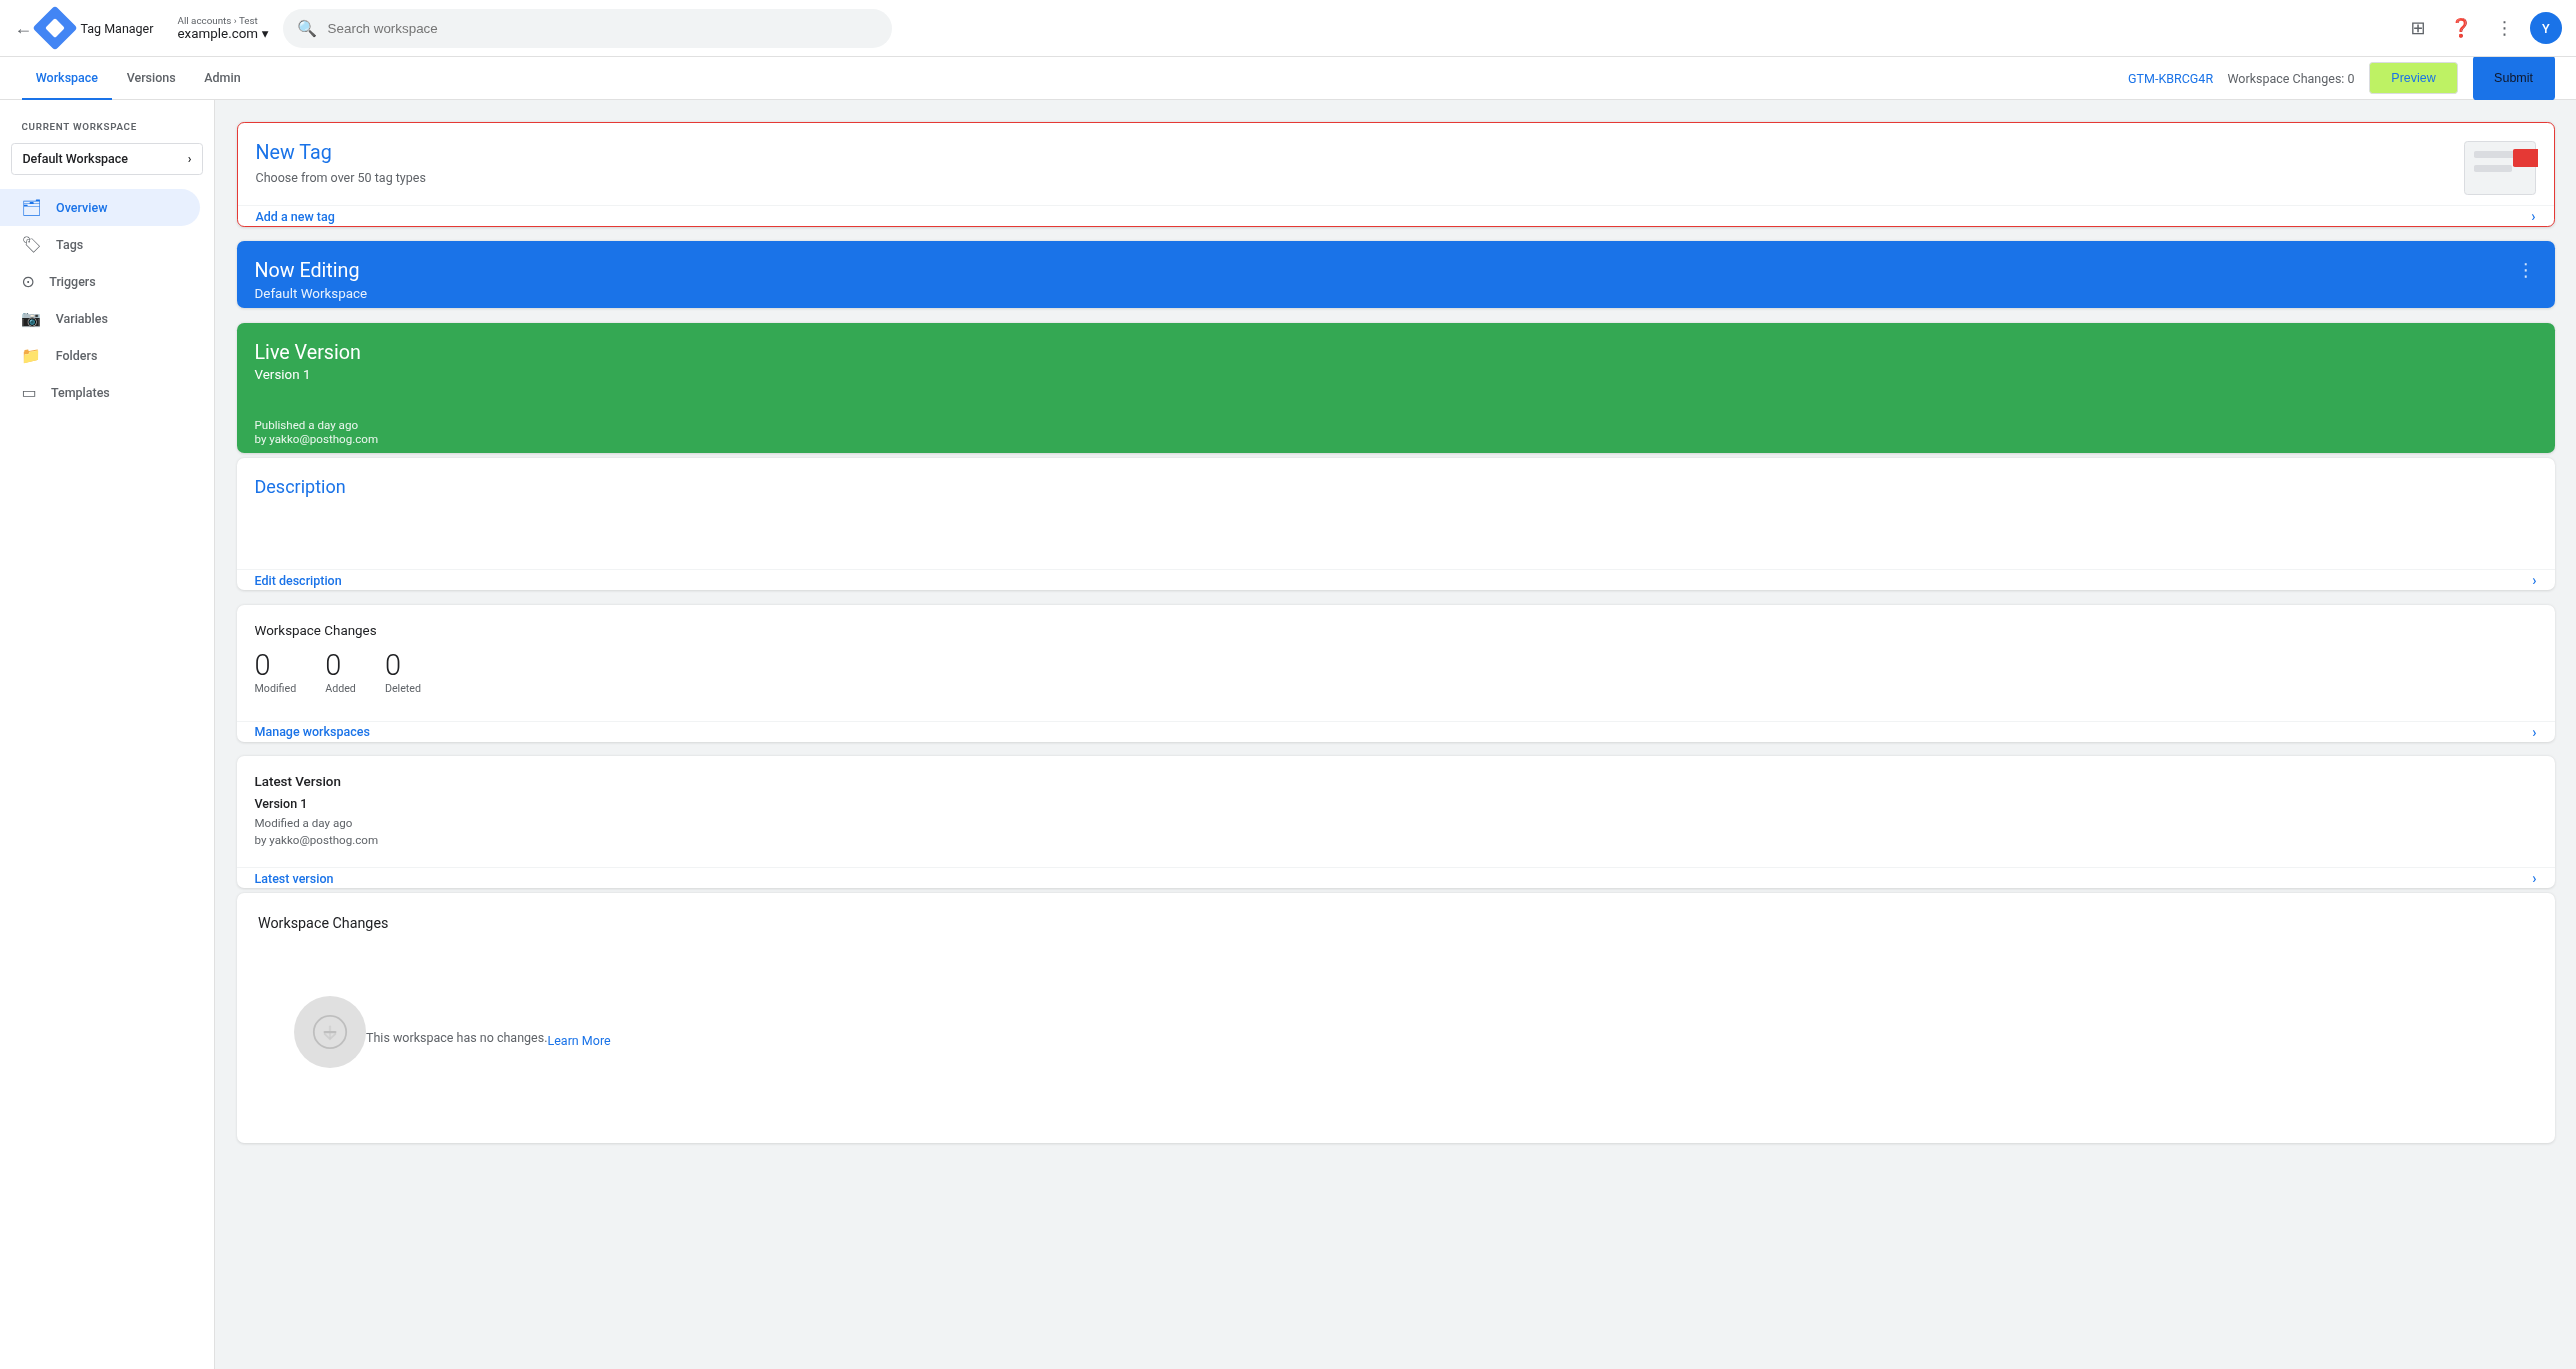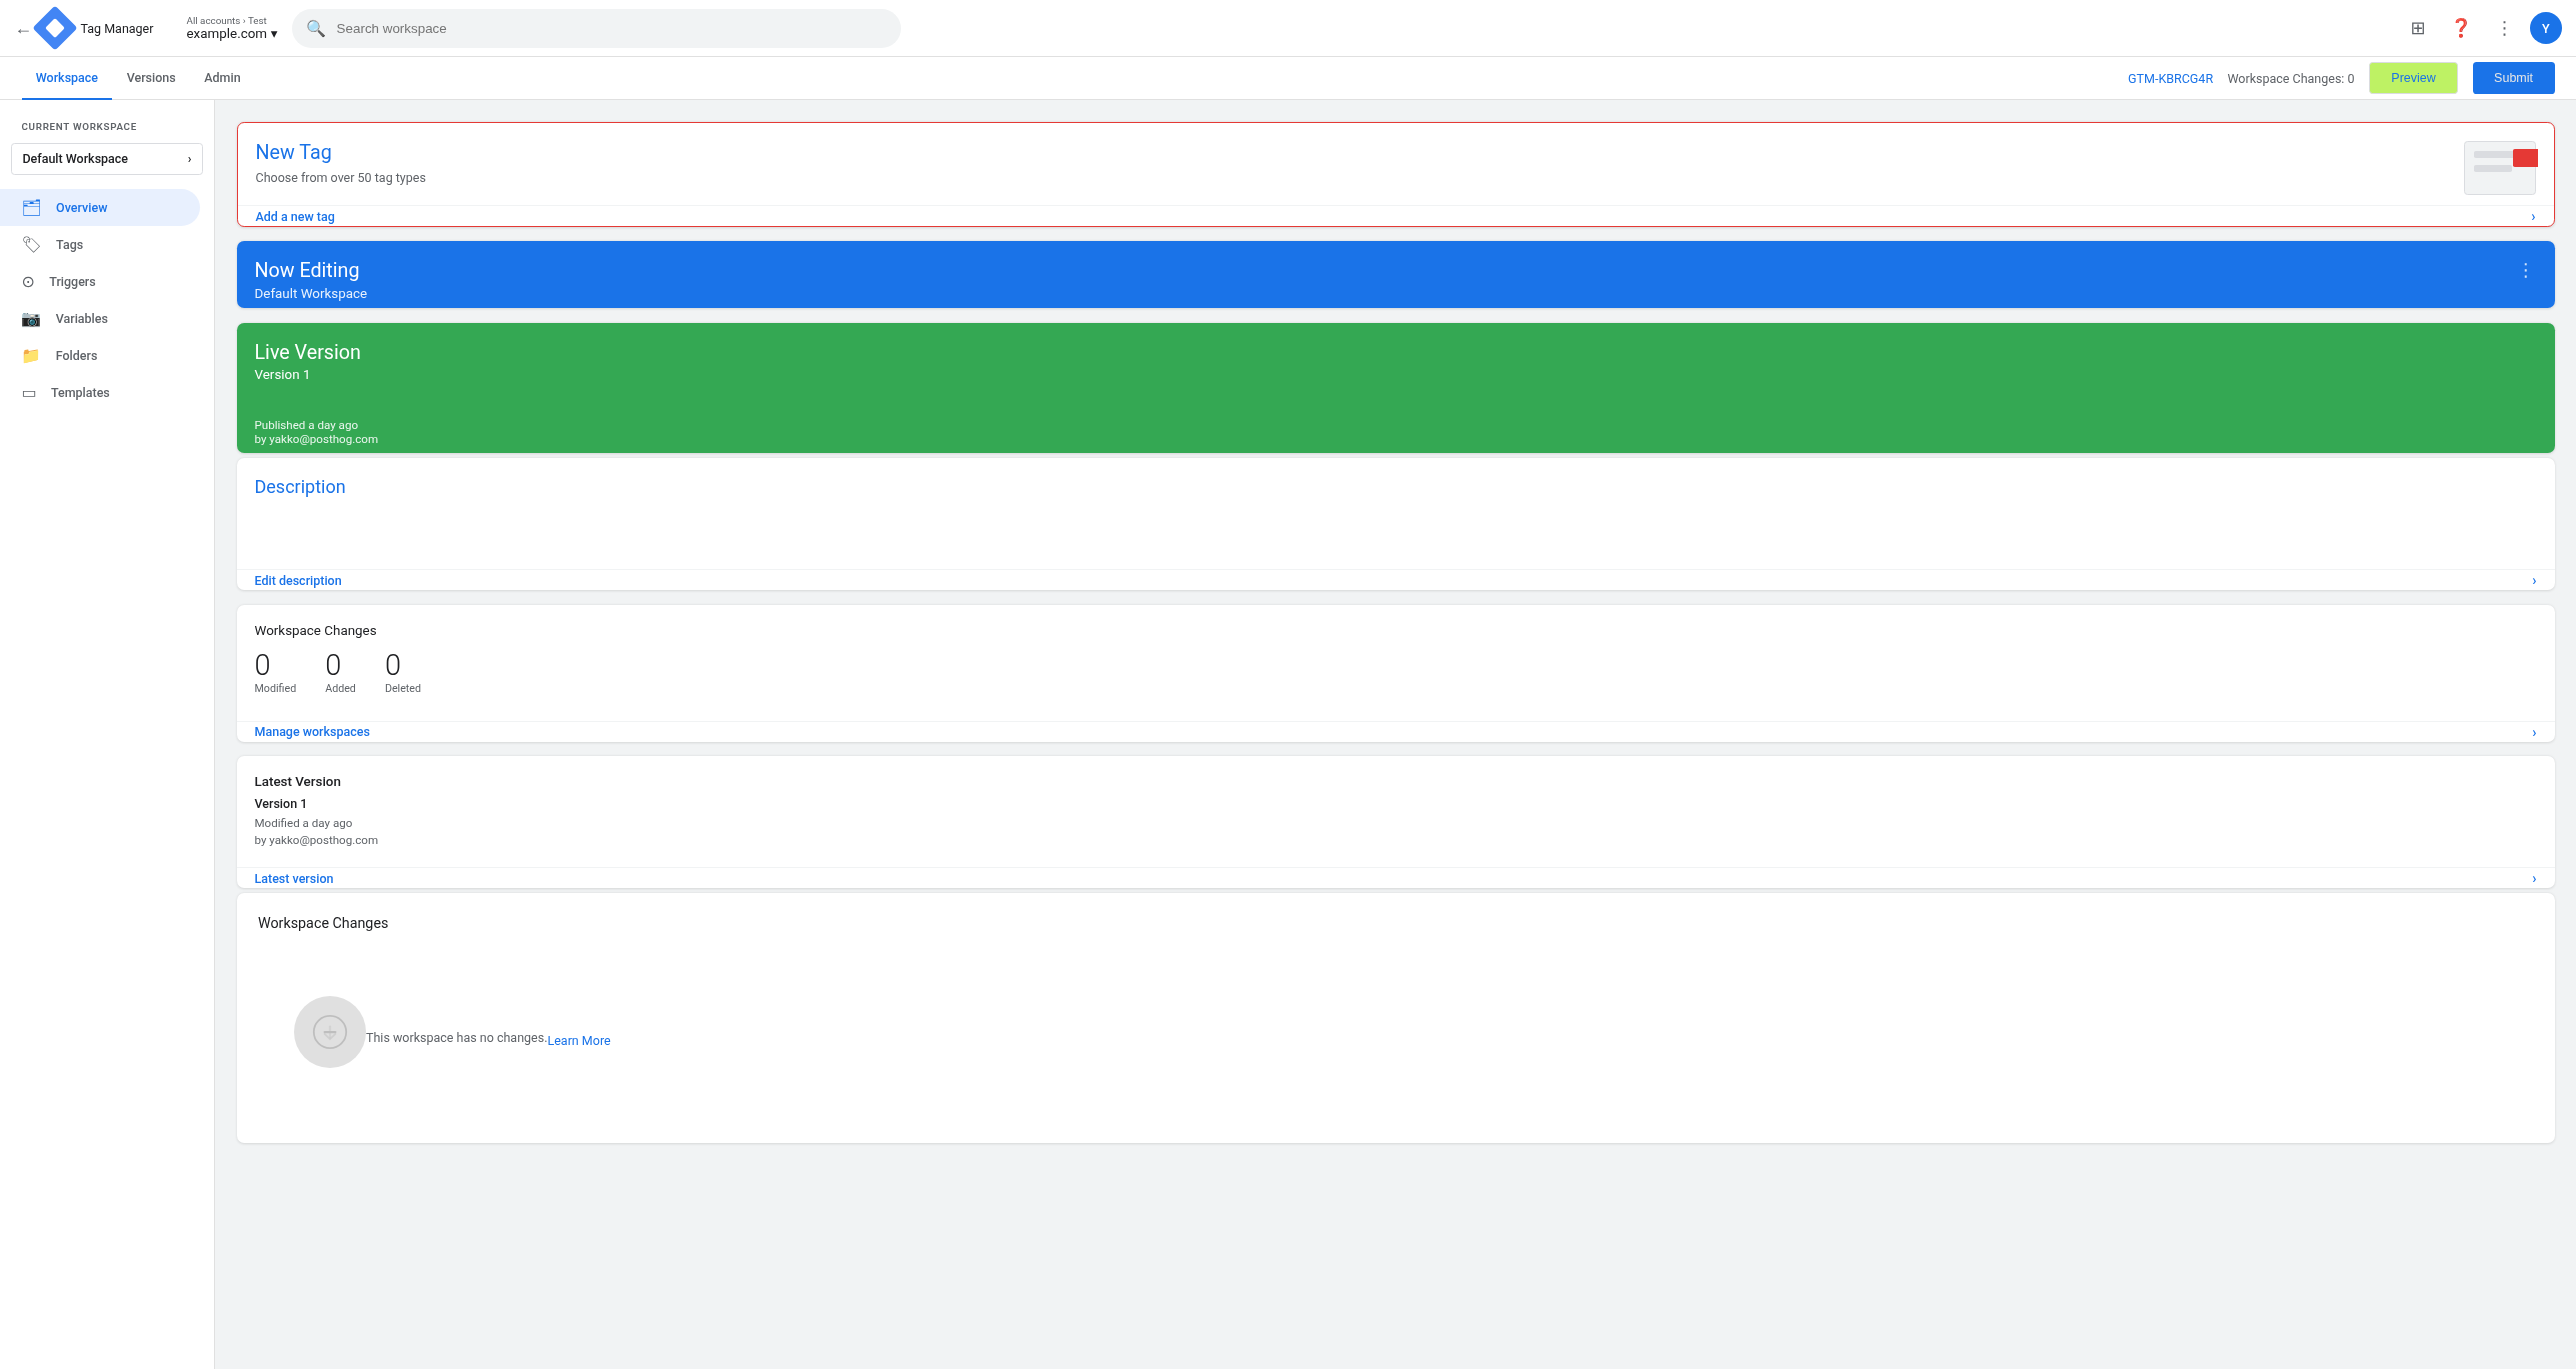--- a/index.html
+++ b/index.html
@@ -5,21 +5,21 @@
     * { box-sizing: border-box; margin: 0; padding: 0; }
     body { font-family: 'Google Sans', Roboto, Arial, sans-serif; background: #f1f3f4; color: #202124; font-size: 12.5px; }
 
     
     .top-nav {
       display: flex; align-items: center; background: #fff;
       height: 57px; padding: 0 14.3px; border-bottom: 0.9px solid #e0e0e0;
       position: sticky; top: 0; z-index: 100;
     }
     .nav-back { color: #5f6368; font-size: 18px; cursor: pointer; margin-right: 7.2px; border: none; background: none; }
-    .nav-logo { display: flex; align-items: center; gap: 9px; margin-right: 33px; }
+    .nav-logo { display: flex; align-items: center; gap: 9px; margin-right: 24px; }
     .logo-diamond {
       width: 32px; height: 32px;
       background: #4285f4;
       transform: rotate(45deg);
       border-radius: 3.6px;
       display: flex; align-items: center; justify-content: center;
     }
     .logo-diamond-inner {
       width: 14.3px; height: 14.3px;
       background: #fff;
@@ -65,23 +65,23 @@
     .sub-nav-tab.active { color: #1a73e8; border-bottom-color: #1a73e8; }
     .sub-nav-right { margin-left: auto; display: flex; align-items: center; gap: 14.3px; justify-content: center; }
     .gtm-id { color: #1a73e8; font-size: 12.5px; cursor: pointer; }
     .workspace-changes-label { color: #5f6368; font-size: 12.5px; }
     .btn-preview {
       padding: 0 21.5px; height: 32px; border-radius: 3.6px;
       border: 0.9px solid #dadce0; background: #bef264;
       color: #1a73e8; font-size: 12.5px; font-weight: 500; cursor: pointer;
     }
     .btn-submit {
-      padding: 0 21.5px; height: 32px; border-radius: 3.6px;
+      padding: 0 21.5px; height: 44px; border-radius: 3.6px;
       border: none; background: #1a73e8;
-      color: #e5e5e5; font-size: 12.5px; font-weight: 500; cursor: pointer;
+      color: #0f172a; font-size: 12.5px; font-weight: 500; cursor: pointer;
     }
 
     
     .layout { display: flex; height: calc(100vh - 100px); }
 
     
     .sidebar { width: 215px; background: #fff; border-right: 0.9px solid #e0e0e0; padding-top: 14.3px; flex-shrink: 0; overflow-y: auto; }
     .sidebar-section-label {
       font-size: 9.8px; font-weight: 600; color: #5f6368;
       padding: 7.2px 21.5px 3.6px; letter-spacing: 0.7px; text-transform: uppercase;

